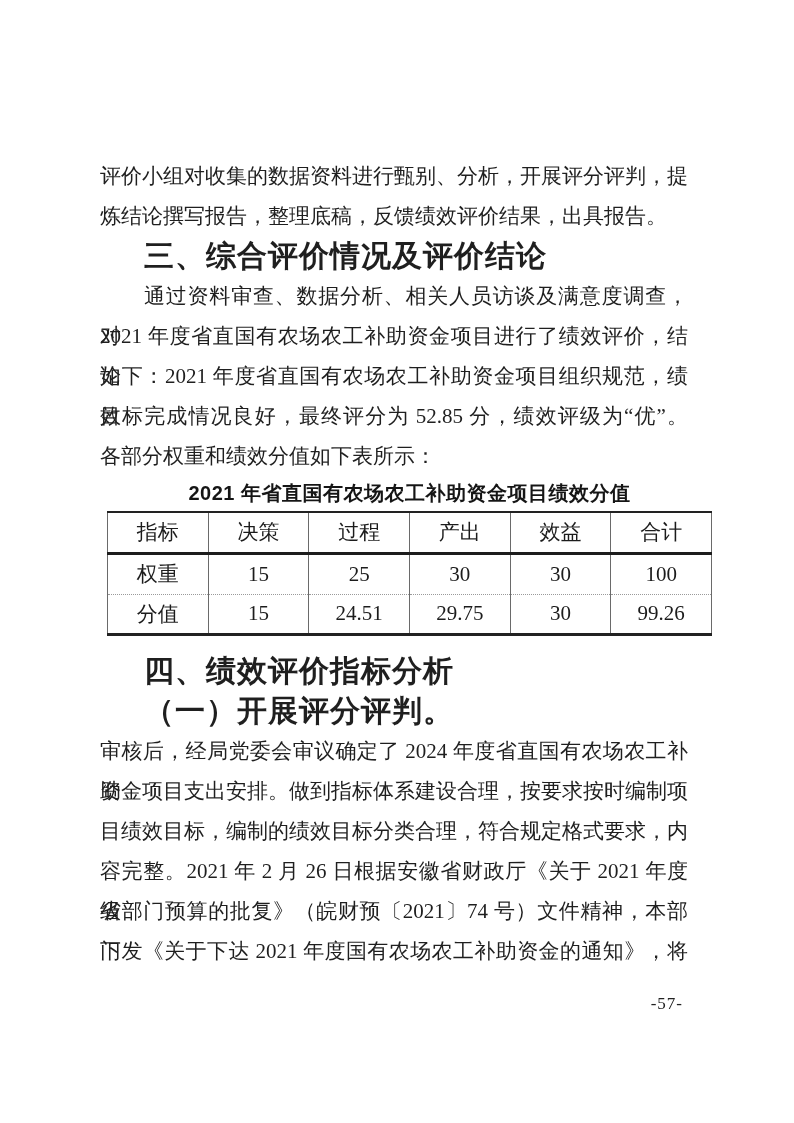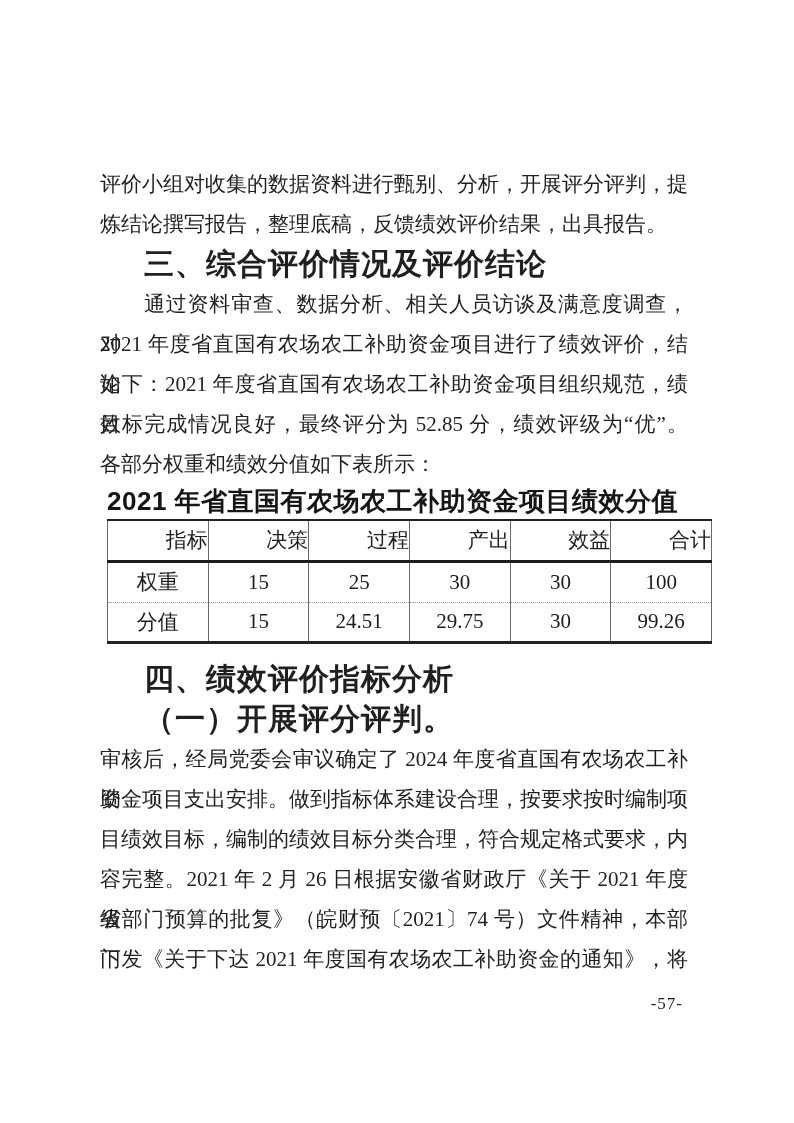--- a/index.html
+++ b/index.html
@@ -10,21 +10,21 @@
     height: 1123px;
     margin: 0 auto;
     background: #ffffff;
     color: #1f1f1f;
     font-family: "Liberation Serif", "DejaVu Serif", serif;
     overflow: hidden;
   }
   .textcol {
     position: absolute;
     left: 100px;
-    top: 164px;
+    top: 156px;
     width: 588px;
   }
   .line {
     height: 40px;
     line-height: 40px;
     font-size: 21px;
     white-space: nowrap;
     color: #1f1f1f;
   }
   .line.justify {
@@ -38,24 +38,24 @@
     font-family: "Liberation Sans", "DejaVu Sans", sans-serif;
     font-weight: 700;
     font-size: 30px;
     letter-spacing: 1px;
   }
   .table-title {
     height: 35px;
     line-height: 35px;
     margin-left: 7px;
     width: 605px;
-    text-align: left;
+    text-align: center;
     font-family: "Liberation Sans", "DejaVu Sans", sans-serif;
     font-weight: 700;
-    font-size: 26px;
+    font-size: 20px;
     letter-spacing: 0.5px;
     color: #151515;
   }
   table.score {
     margin-left: 7px;
     width: 605px;
     border-collapse: collapse;
     table-layout: fixed;
     border-top: 2px solid #222;
     border-bottom: 3px solid #222;
@@ -68,21 +68,20 @@
     font-size: 21px;
     font-family: "Liberation Serif", "DejaVu Serif", serif;
     color: #1c1c1c;
     border-left: 1px solid #6a6a6a;
     border-right: 1px solid #6a6a6a;
     padding: 0;
   }
   table.score tr.header-row td {
     height: 41px;
     border-bottom: 3px solid #1d1d1d;
-    text-align: right;
   }
   table.score tr.row-weight td {
     height: 41px;
     border-bottom: 1px dotted #9a9a9a;
   }
   table.score tr.row-score td { height: 40px; }
   .bottom-block { margin-top: 15px; }
   .page-number {
     position: absolute;
     top: 994px;

